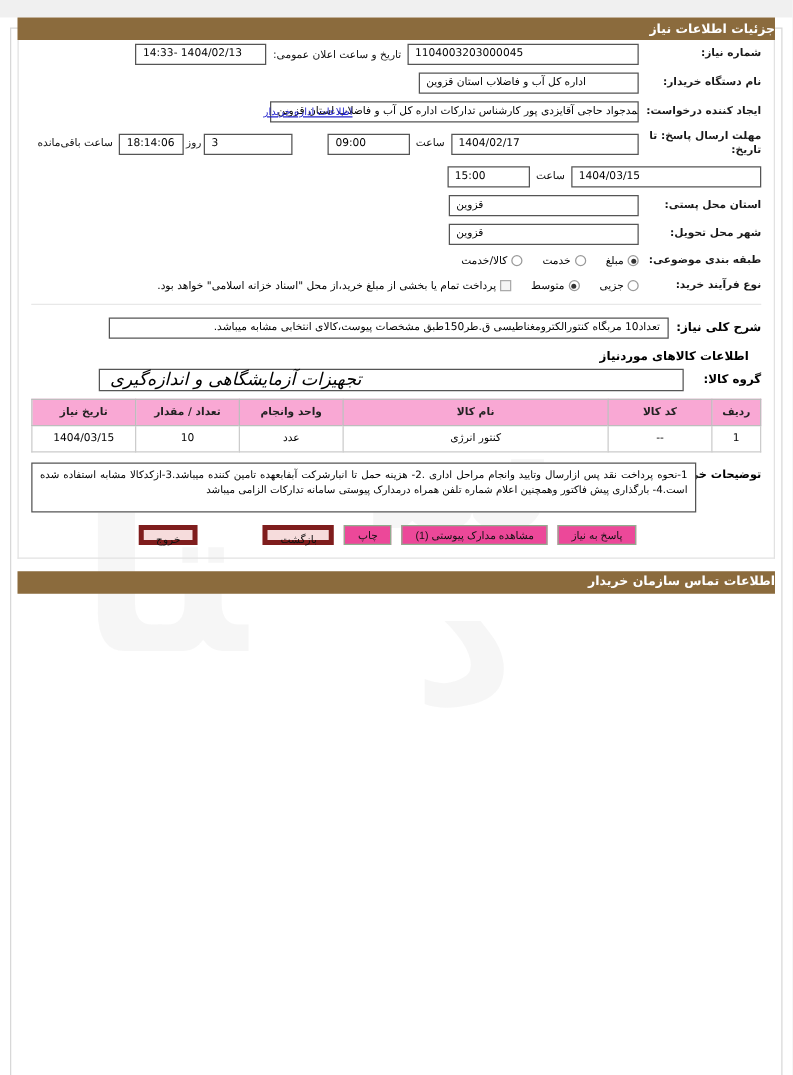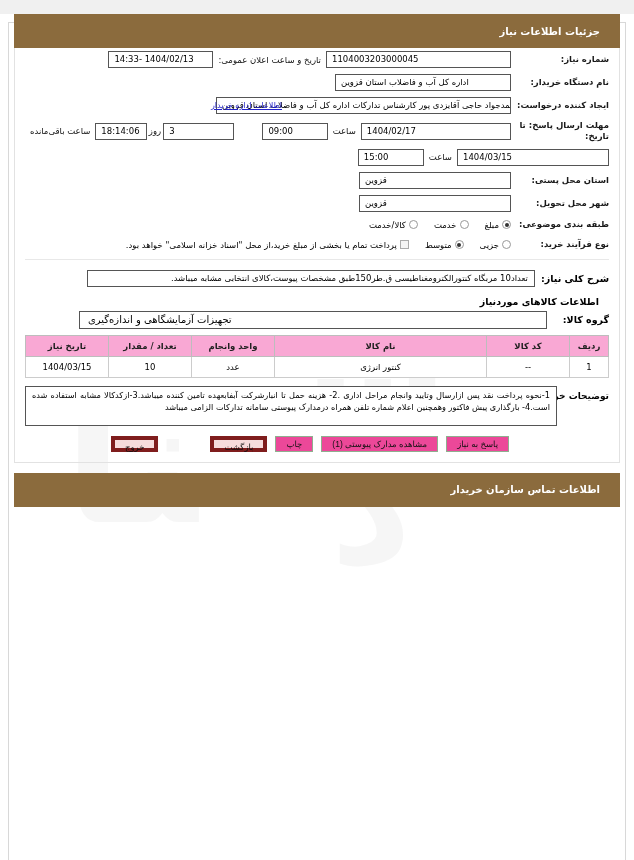--- a/index.html
+++ b/index.html
@@ -43,29 +43,29 @@
     font-family: "DejaVu Sans", sans-serif;
     color: #cfcfcf;
     font-weight: bold;
     white-space: nowrap;
   }
 
   
   .title-bar {
     position: relative;
     margin: 14px 14px 0 14px;
-    height: 34px;
+    height: 18px;
     background: #8b6b3d;
     color: #ffffff;
     font-size: 10px;
     font-weight: bold;
     display: flex;
     align-items: center;
     justify-content: flex-start;
-    padding: 0 20px;
+    padding: 0 0;
     box-sizing: border-box;
     z-index: 3;
   }
 
   .panel {
     position: relative;
     margin: 0 14px;
     border: 1px solid #e2e2e2;
     border-top: none;
     background: transparent;
@@ -205,26 +205,26 @@
     margin-right: 10px;
   }
 
   .group-row { display:flex; align-items:center; padding: 2px 10px 6px 10px;}
   .group-lbl { font-size:9.5px; font-weight:bold; white-space:nowrap; padding-left:6px; width: 56px; text-align:right;}
   .group-box {
     flex: 1;
     border: 1px solid #555;
     background:#fff;
     height: 18px; line-height:16px;
-    font-size: 10px;
+    font-size: 14px;
     padding: 0 8px;
     box-sizing:border-box;
     text-align: left;
     margin-left: 54px;
-    display:flex; align-items:center; justify-content:flex-end;
+    display:flex; align-items:center; justify-content:flex-end;font-style:italic;
   }
 
   
   table.goods {
     width: calc(100% - 20px);
     margin: 0 10px 6px 10px;
     border-collapse: collapse;
     font-size: 8.5px;
   }
   table.goods th {

